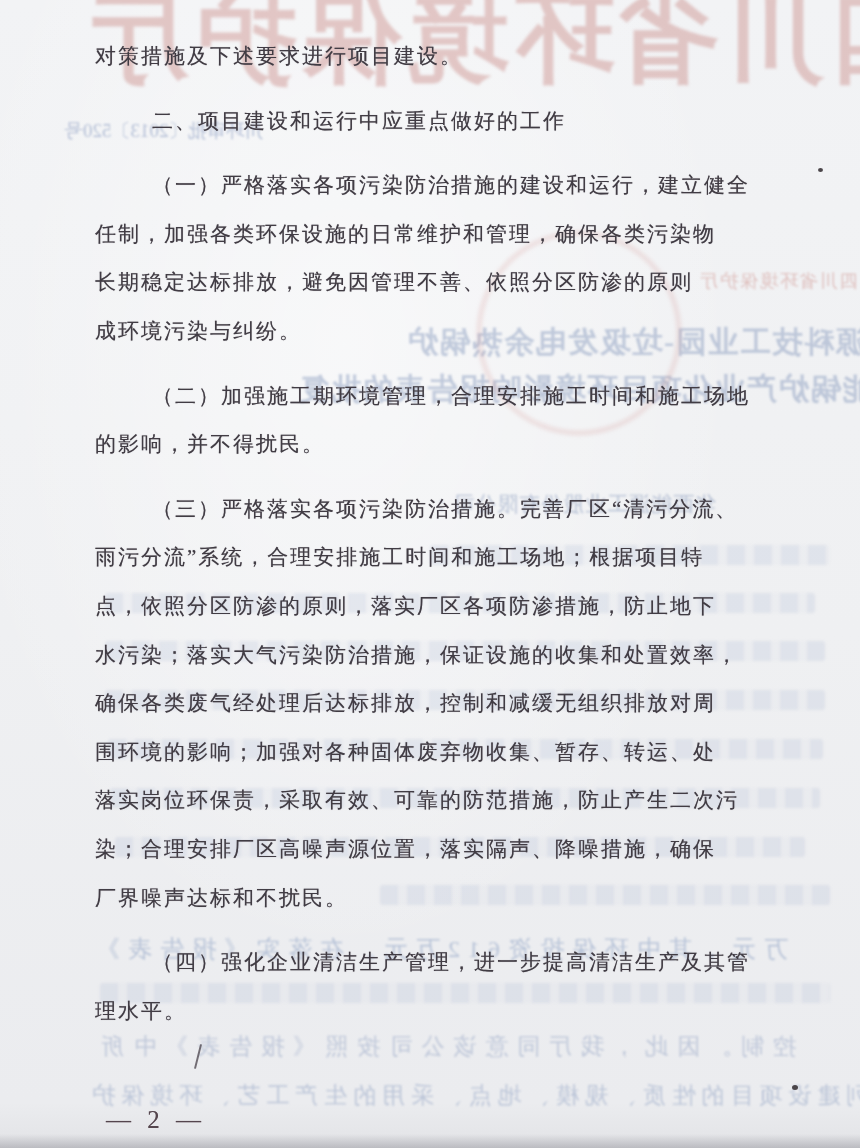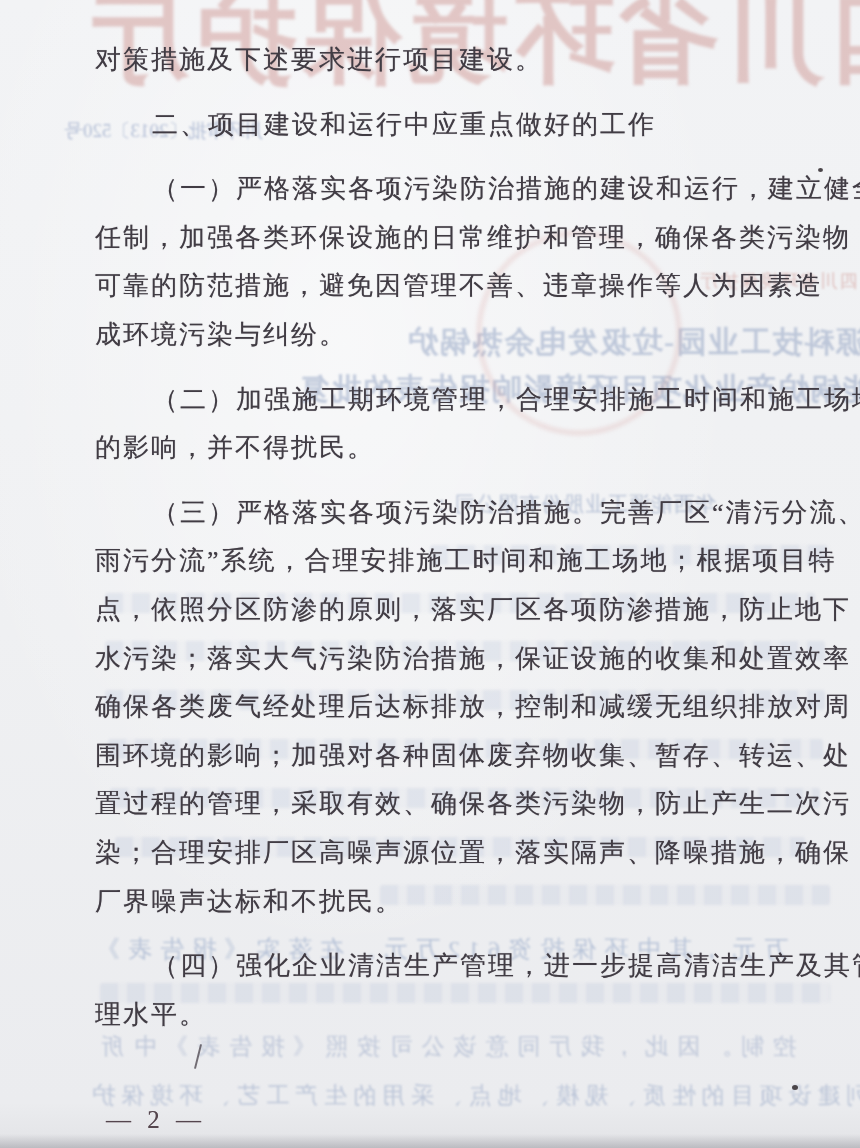--- a/index.html
+++ b/index.html
@@ -6,21 +6,21 @@
   .page{
     position:relative;width:860px;height:1148px;overflow:hidden;
     background:
       radial-gradient(ellipse at 40% 30%, rgba(255,255,255,0.5) 0%, rgba(255,255,255,0) 55%),
       linear-gradient(180deg,#f2f3f5 0%, #eff0f2 55%, #ebecef 96%, #e2e3e6 100%);
     font-family:"Liberation Serif","DejaVu Serif",serif;
   }
   
   .doc-text{position:absolute;top:42px;left:95px;width:752px;color:#413c44;}
   .ln{
-    height:48.6px;font-size:26px;letter-spacing:2px;white-space:nowrap;
+    height:48.6px;font-size:21px;letter-spacing:2px;white-space:nowrap;
     text-shadow:0 0 0.7px rgba(60,54,64,0.55);
   }
   .ind{text-indent:57px;}
   .pg{margin-top:16px;}
   .pagenum{
     position:absolute;left:106px;top:1106px;font-size:25px;letter-spacing:5px;
     color:#55464e;text-shadow:0 0 0.6px rgba(90,70,80,0.5);
   }
   
   .mir{position:absolute;transform:scaleX(-1);white-space:nowrap;filter:blur(1.1px);}
@@ -76,31 +76,31 @@
   <div class="sm" style="left:110px;top:788px;width:710px;"></div>
   <div class="sm" style="left:115px;top:837px;width:690px;"></div>
   <div class="sm" style="left:380px;top:885px;width:450px;"></div>
   <div class="sm" style="left:100px;top:983px;width:730px;"></div>
 
   <div class="doc-text">
     <div class="ln">对策措施及下述要求进行项目建设。</div>
     <div class="ln ind pg">二、项目建设和运行中应重点做好的工作</div>
     <div class="ln ind pg">（一）严格落实各项污染防治措施的建设和运行，建立健全</div>
     <div class="ln">任制，加强各类环保设施的日常维护和管理，确保各类污染物</div>
-    <div class="ln">可靠的防范措施，避免因管理不善、违章操作等人为因素造</div>
+    <div class="ln">长期稳定达标排放，避免因管理不善、依照分区防渗的原则</div>
     <div class="ln">成环境污染与纠纷。</div>
     <div class="ln ind pg">（二）加强施工期环境管理，合理安排施工时间和施工场地</div>
     <div class="ln">的影响，并不得扰民。</div>
     <div class="ln ind pg">（三）严格落实各项污染防治措施。完善厂区“清污分流、</div>
     <div class="ln">雨污分流”系统，合理安排施工时间和施工场地；根据项目特</div>
     <div class="ln">点，依照分区防渗的原则，落实厂区各项防渗措施，防止地下</div>
     <div class="ln">水污染；落实大气污染防治措施，保证设施的收集和处置效率，</div>
     <div class="ln">确保各类废气经处理后达标排放，控制和减缓无组织排放对周</div>
     <div class="ln">围环境的影响；加强对各种固体废弃物收集、暂存、转运、处</div>
-    <div class="ln">置过程的管理，采取有效、确保各类污染物，防止产生二次污</div>
+    <div class="ln">落实岗位环保责，采取有效、可靠的防范措施，防止产生二次污</div>
     <div class="ln">染；合理安排厂区高噪声源位置，落实隔声、降噪措施，确保</div>
     <div class="ln">厂界噪声达标和不扰民。</div>
     <div class="ln ind pg">（四）强化企业清洁生产管理，进一步提高清洁生产及其管</div>
     <div class="ln">理水平。</div>
   </div>
 
   <div class="pagenum">— 2 —</div>
 
   <div class="speck" style="left:818px;top:168px;width:5px;height:4px;"></div>
   <div class="speck" style="left:792px;top:1085px;width:6px;height:5px;"></div>

